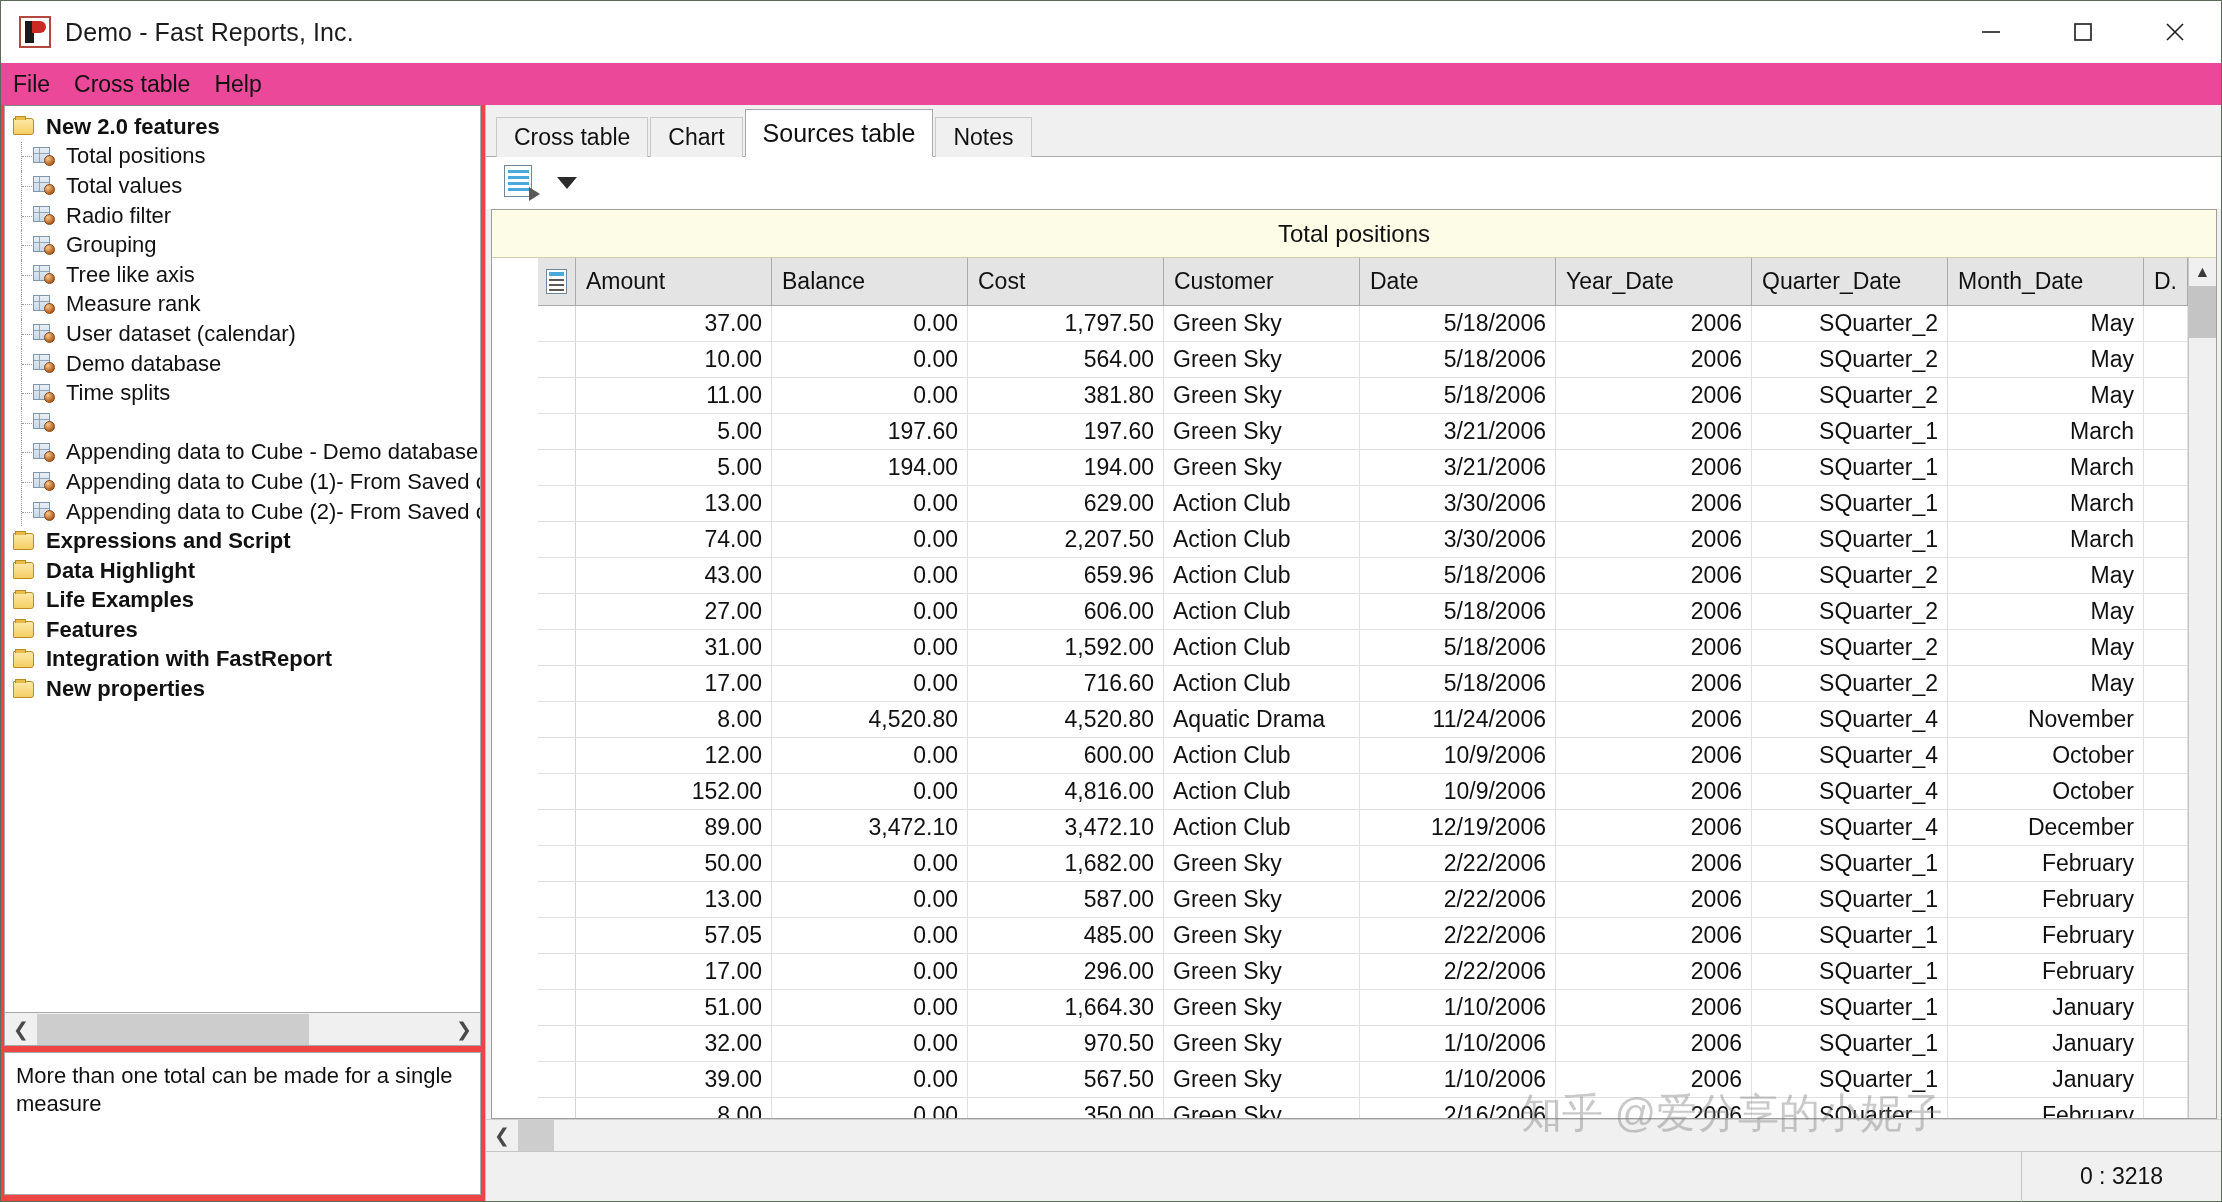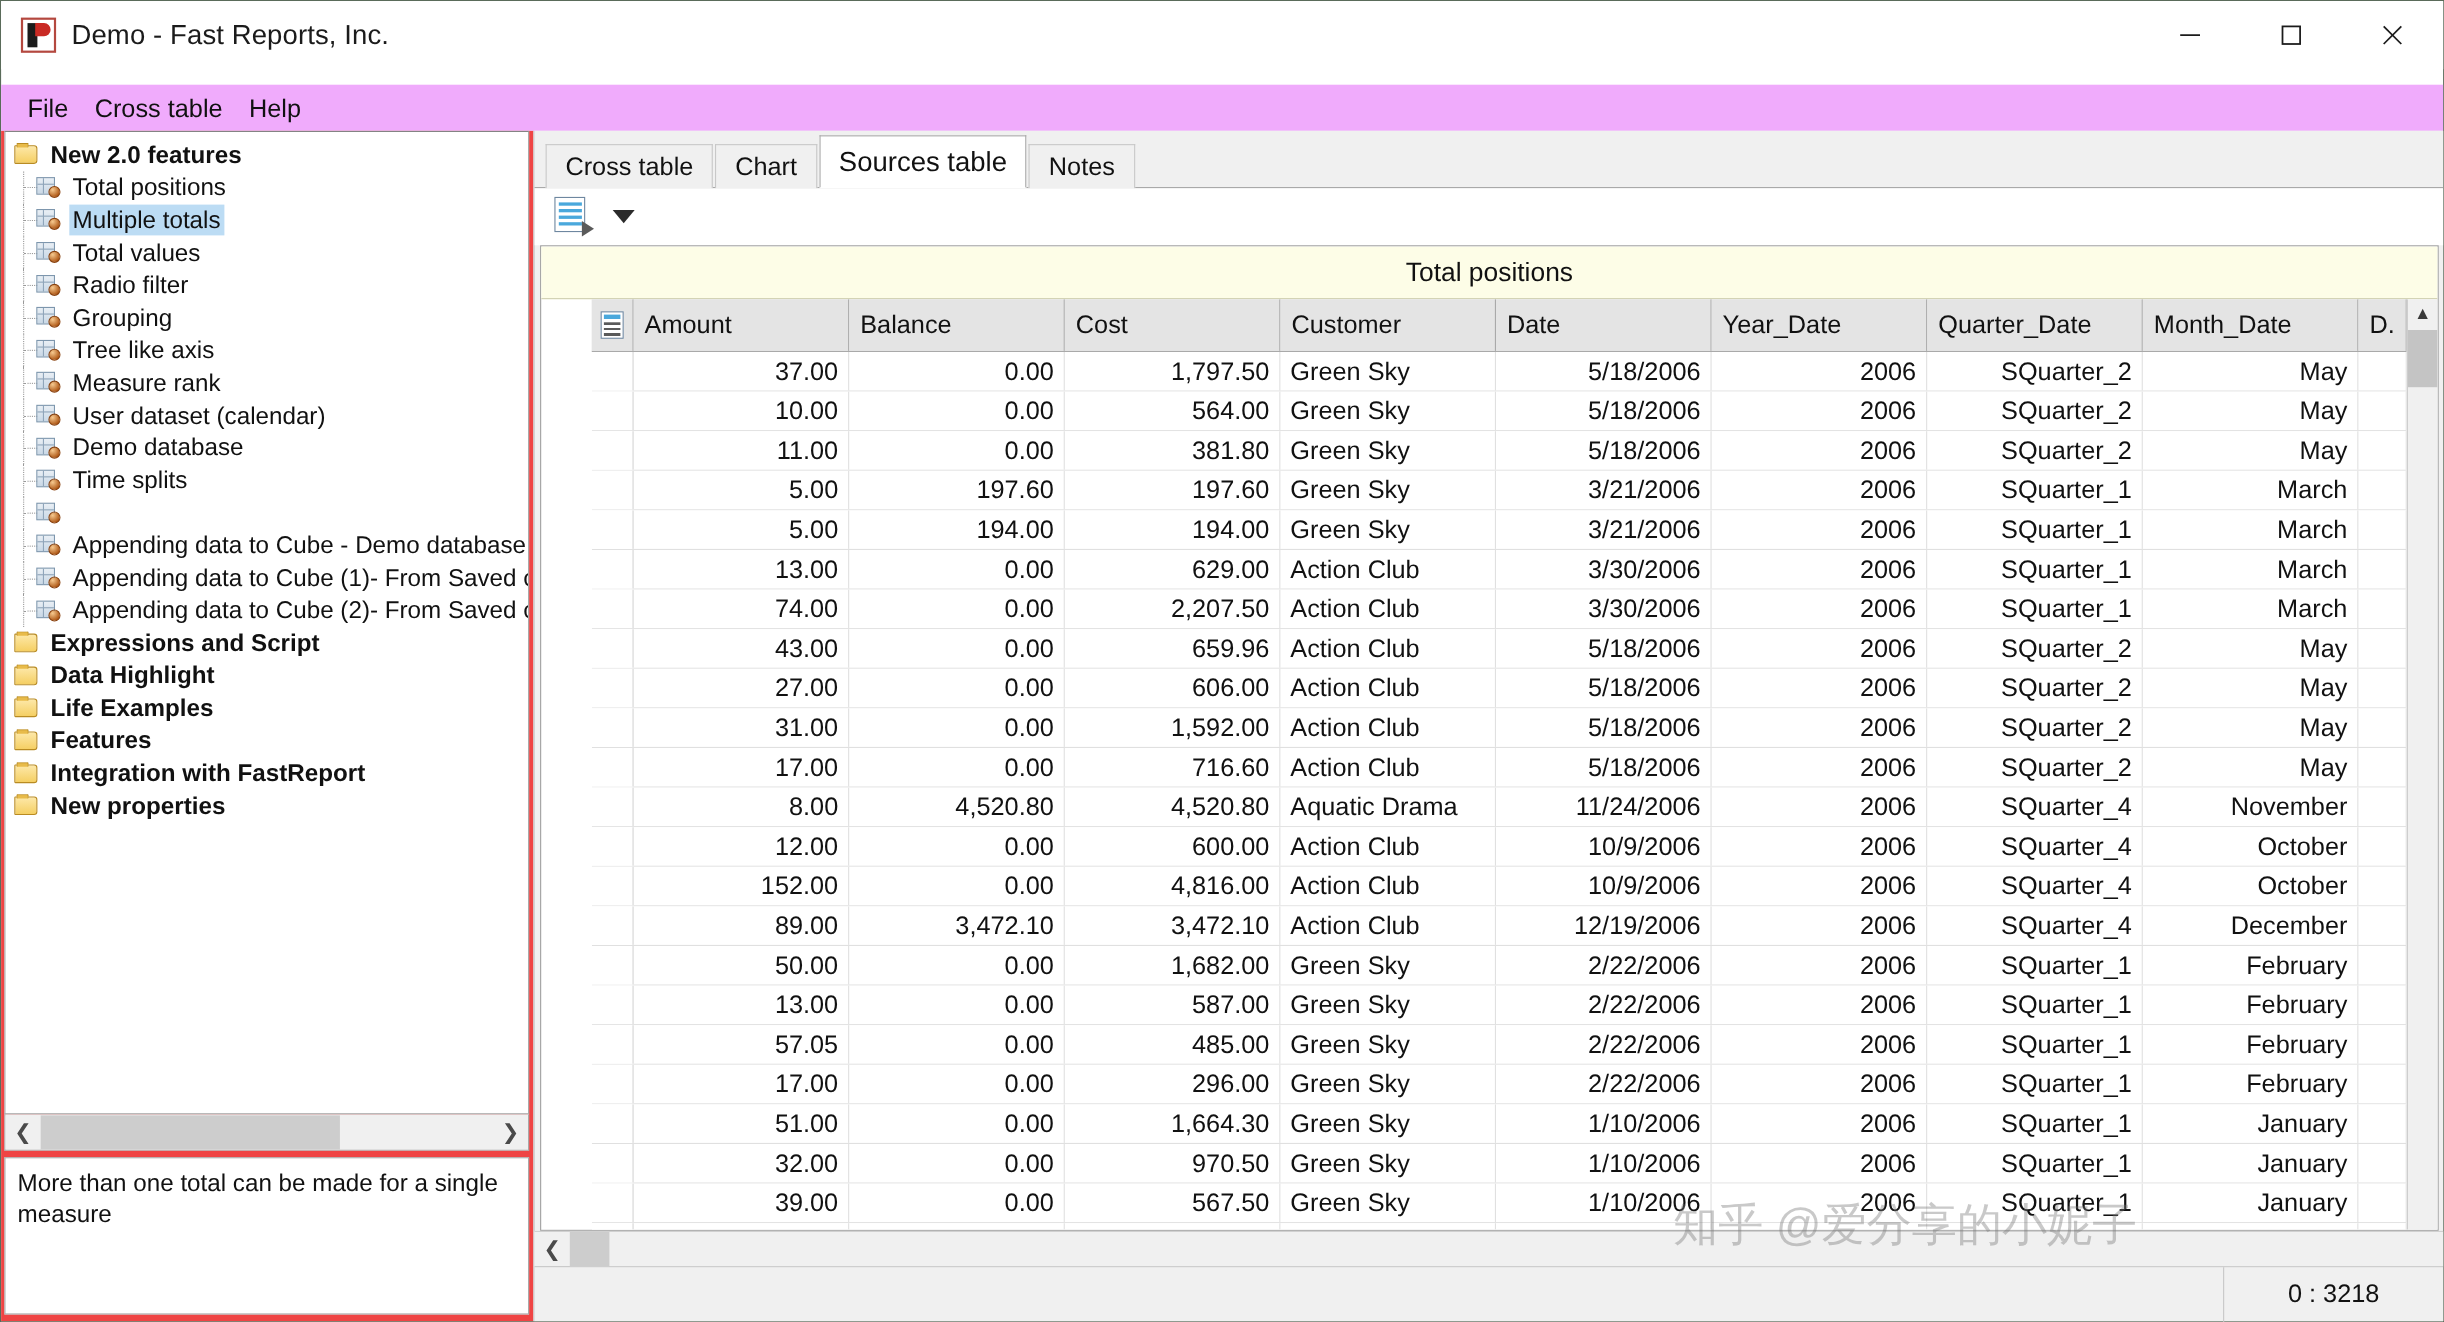--- a/index.html
+++ b/index.html
@@ -68,25 +68,24 @@
     background: #ffffff;
   }
   .win-btn svg { display: block; }
 
   
   .menubar {
     flex: 0 0 42px;
     height: 42px;
     display: flex;
     align-items: center;
-    padding-left: 12px;
-    background: #f0abfc;
+    padding-left: 0;
+    background: #ec4899;
     font-size: 23px;
     color: #111;
-    margin-top: 14px;
   }
   .menu-item {
     padding: 3px 12px;
     cursor: default;
   }
 
   
   .body {
     flex: 1 1 auto;
     display: flex;
@@ -520,29 +519,20 @@
             </div>
             <div class="tnode child">
               <div class="guide"></div>
               <div class="dash"></div>
               <div class="ico-cube">
                 <div class="grid"></div>
                 <div class="ball"></div>
               </div>
               <span class="label">Total positions</span>
             </div>
-            <div class="tnode child selected">
-              <div class="guide"></div>
-              <div class="dash"></div>
-              <div class="ico-cube">
-                <div class="grid"></div>
-                <div class="ball"></div>
-              </div>
-              <span class="label">Multiple totals</span>
-            </div>
             <div class="tnode child">
               <div class="guide"></div>
               <div class="dash"></div>
               <div class="ico-cube">
                 <div class="grid"></div>
                 <div class="ball"></div>
               </div>
               <span class="label">Total values</span>
             </div>
             <div class="tnode child">

